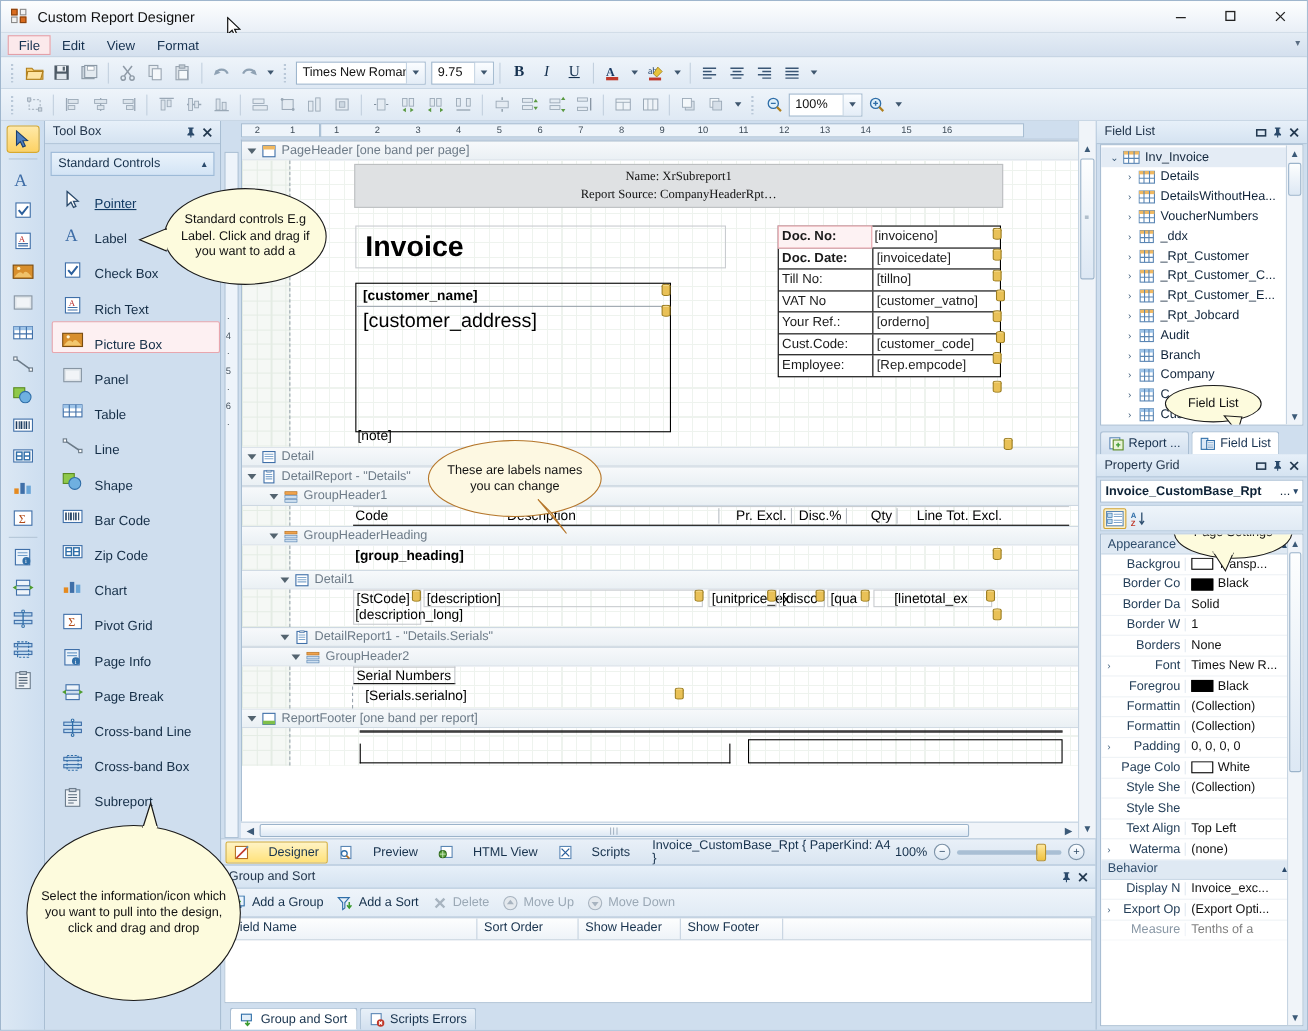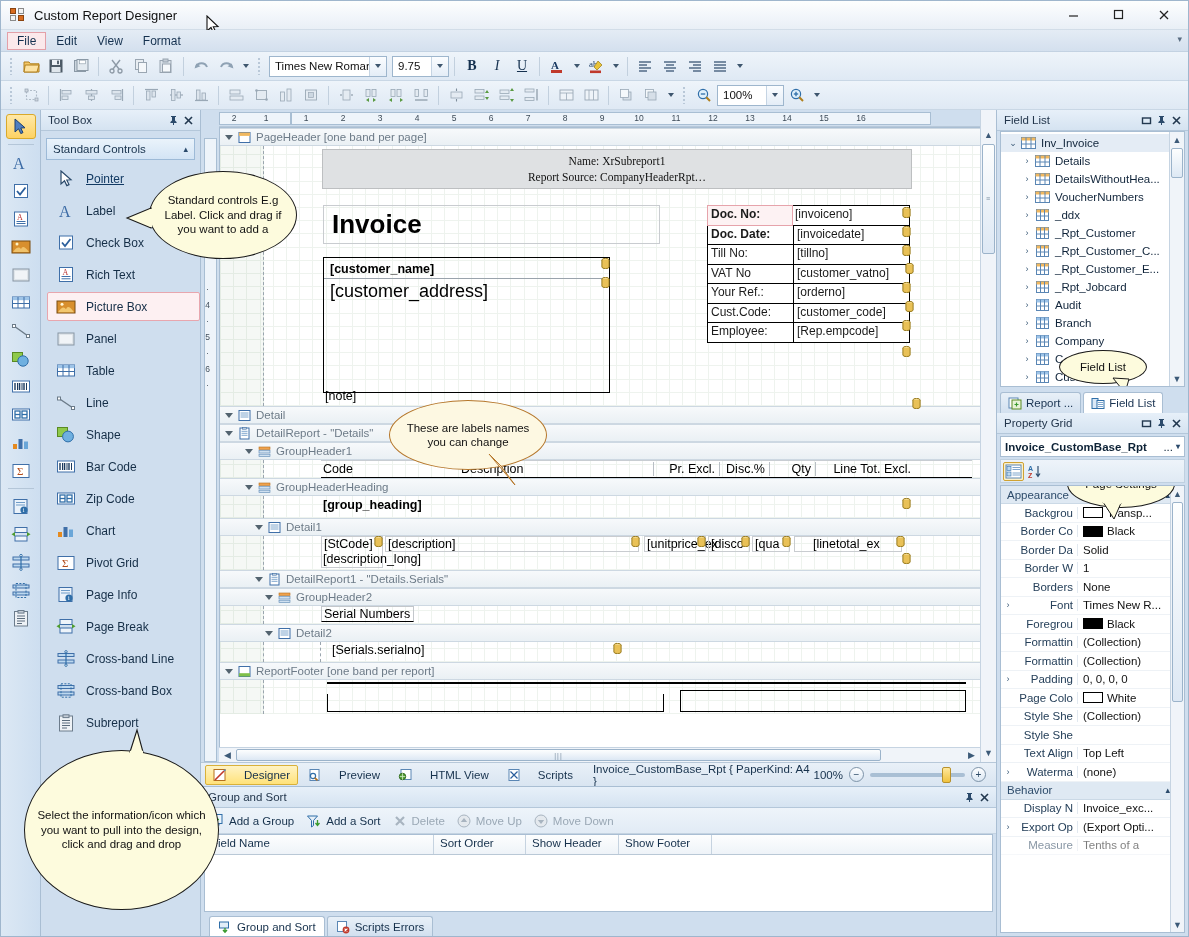--- a/index.html
+++ b/index.html
@@ -109,21 +109,21 @@
   }
   .panel-head .ph-title { flex:1; }
   .ph-ico { width:15px; height:15px; display:flex; align-items:center; justify-content:center; color:#2b4a6b; font-size:11px; }
   .tb-group {
     margin:7px 5px 0 5px; height:22px; border:1px solid #9dbad7;
     background:linear-gradient(#eaf3fb,#d3e4f5);
     display:flex; align-items:center; padding:0 6px; font-size:11.5px; color:#16314c;
   }
   .tb-group span:first-child { flex:1; }
   .tool-list { padding:4px 0 0 6px; display:flex; flex-direction:column; gap:3px; }
-  .tool-row { height:29px; display:flex; align-items:center; gap:8px; padding-left:6px; border:1px solid transparent; border-radius:2px;}
+  .tool-row { height:29px; display:flex; align-items:flex-end; gap:8px; padding-left:6px; border:1px solid transparent; border-radius:2px;}
   .tool-row.sel { border-color:#e8a6ae; background:#fdf0f2; }
   .tool-ico { width:24px; height:22px; display:flex; align-items:center; justify-content:center; flex:0 0 24px;}
   .tool-lbl { font-size:12px; color:#152e47; }
   .tool-row.pointer .tool-lbl { text-decoration:underline; color:#123a63; }
   
   .designwrap { flex:1; display:flex; flex-direction:column; min-width:0; background:#cfdeee; }
   .design-outer { flex:1; display:flex; min-height:0; }
   .vruler {
     width:18px; flex:0 0 18px; background:#cfdeee; position:relative; padding-top:28px;
   }
@@ -1349,34 +1349,20 @@
               </span>
               <span>GroupHeader2</span>
             </div>
             <div class="band-body" style="height:18px;">
               <div class="page-left-edge"></div>
               <div class="ctrl" style="left:101px;top:0px;width:93px;height:16px;font-size:12.5px;border:1px solid #c3c7cb;border-bottom:1px solid #000">
                 <span style="padding-left:2px">Serial Numbers</span>
               </div>
             </div>
 
-            <div class="band-head" style="padding-left:44px">
-              <span class="band-tri"></span>
-              <span class="band-ico">
-                <svg width="13" height="13" viewBox="0 0 13 13">
-                    <rect x="1" y="1.5" width="11" height="10" fill="#fff" stroke="#3f6fa8"></rect>
-                    <g stroke="#7fa6cd">
-                      <line x1="2.5" y1="4" x2="10.5" y2="4"></line>
-                      <line x1="2.5" y1="6" x2="10.5" y2="6"></line>
-                      <line x1="2.5" y1="8" x2="10.5" y2="8"></line>
-                    </g>
-                  </svg>
-              </span>
-              <span>Detail2</span>
-            </div>
             <div class="band-body" style="height:20px;">
               <div class="page-left-edge"></div>
               <div style="position:absolute;left:100px;top:0;bottom:0;border-left:1px dashed #9aa5ae"></div>
               <div class="ctrl" style="left:110px;top:1px;width:290px;height:16px;font-size:12.5px;padding-left:2px;">
                 <span>[Serials.serialno]</span>
               </div>
               <span class="dbtag" style="left:393px;top:1px;">
                 <svg width="9" height="11" viewBox="0 0 9 11">
                     <ellipse cx="4.5" cy="2" rx="3.6" ry="1.6" fill="#f5d98a" stroke="#9a7c20"></ellipse>
                     <path d="M0.9 2 v7 a3.6 1.6 0 0 0 7.2 0 V2" fill="#e9c157" stroke="#9a7c20"></path>

